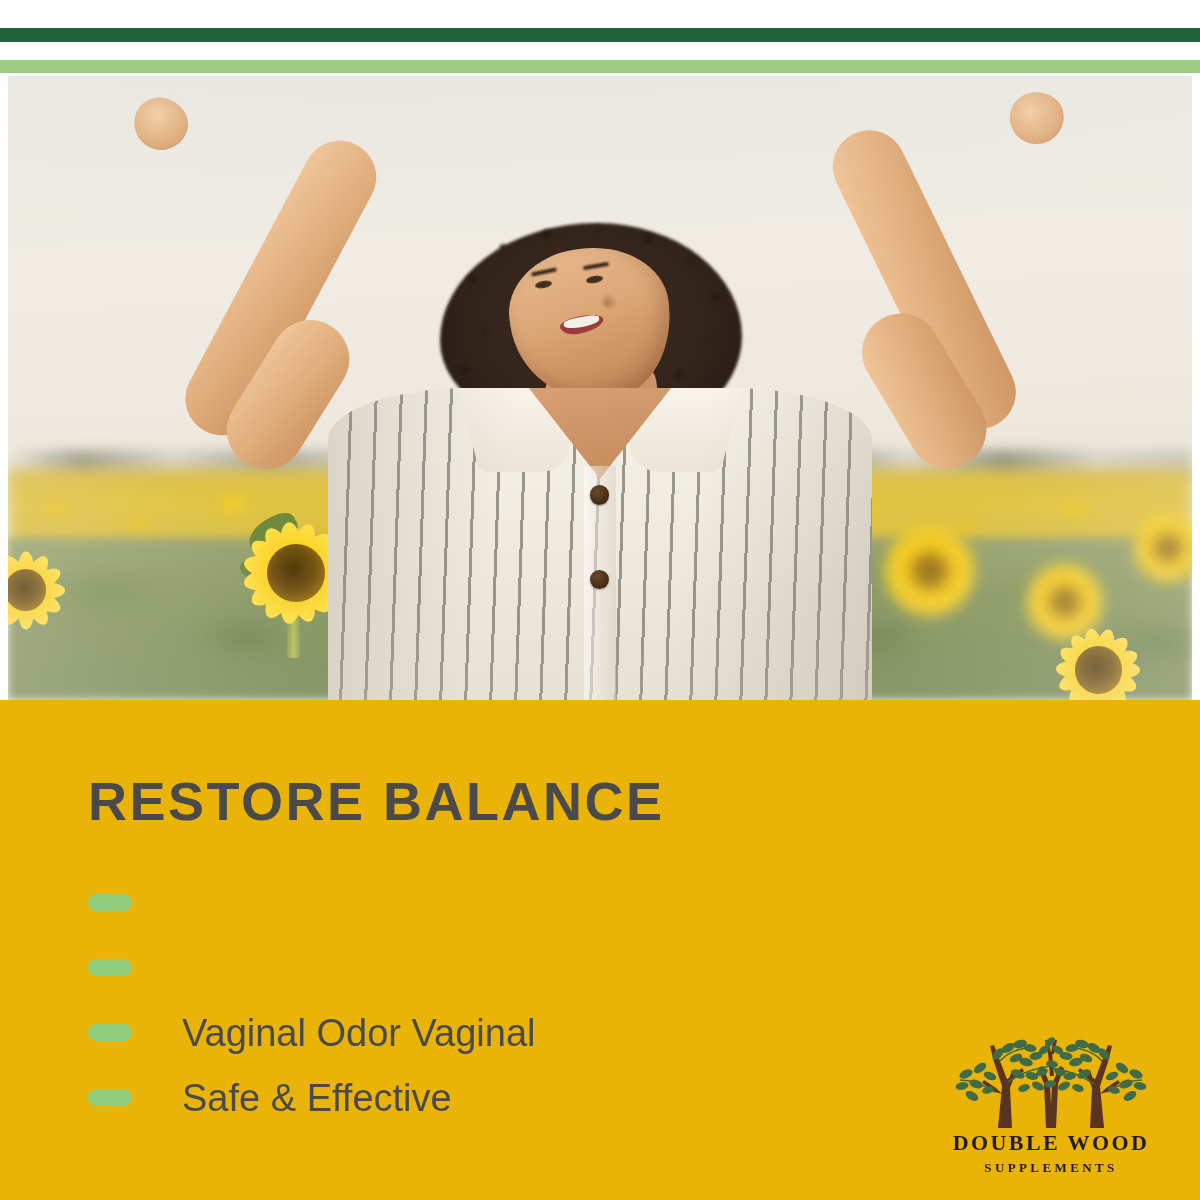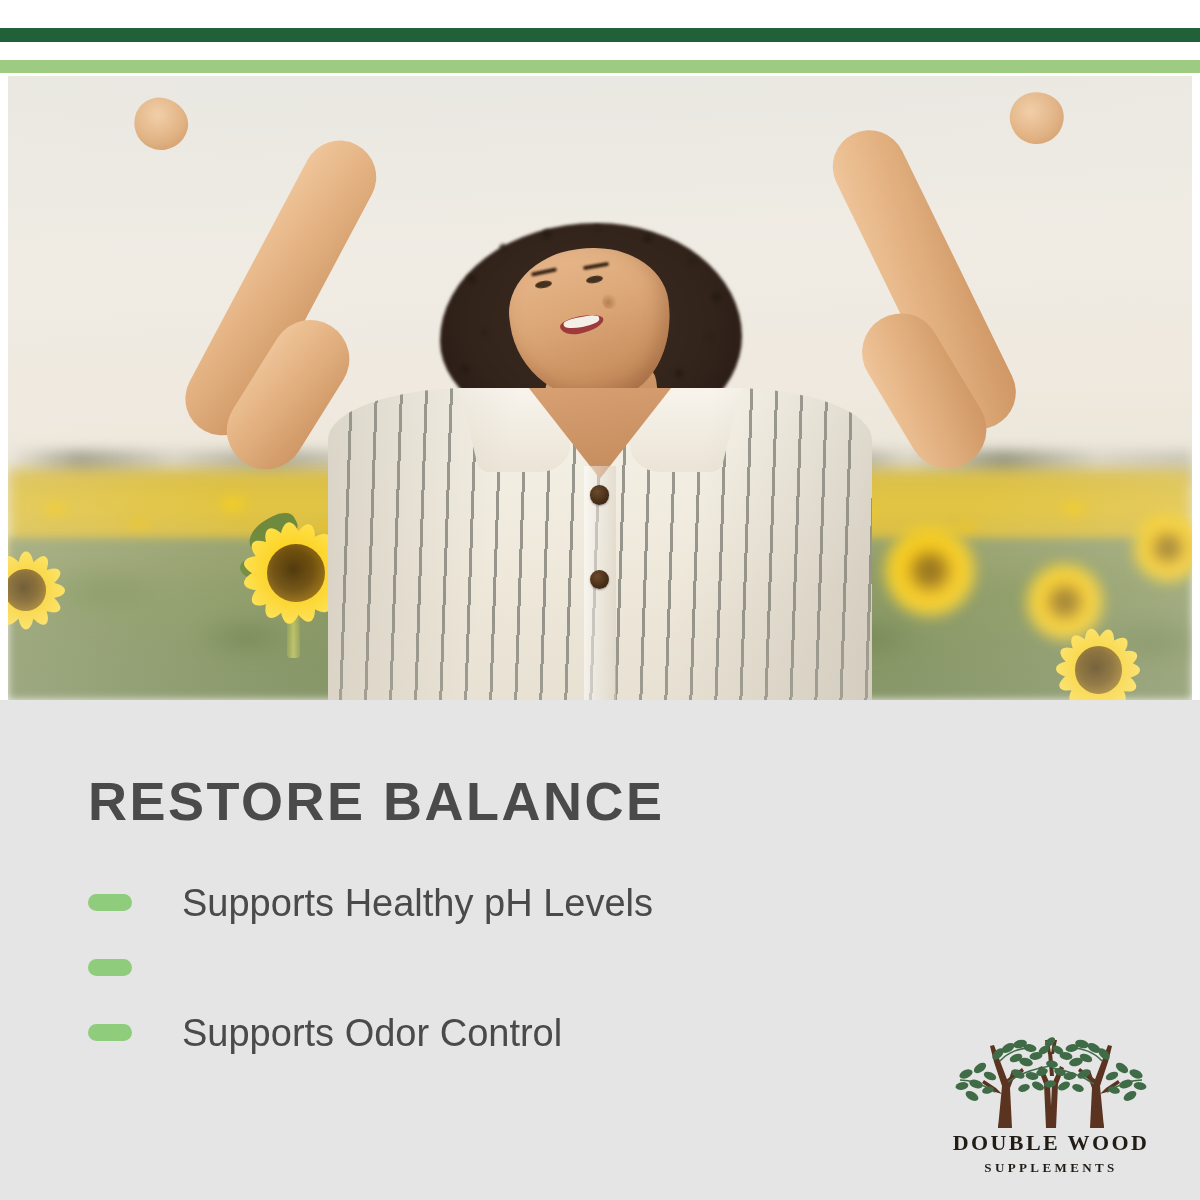--- a/index.html
+++ b/index.html
@@ -339,21 +339,21 @@
     pointer-events: none;
     background: radial-gradient(ellipse at 50% 42%, rgba(255,255,255,0) 55%, rgba(240,236,226,.35) 100%);
     z-index: 9;
   }
 
   
   .content {
     position: absolute;
     left: 0; top: 700px;
     width: 1200px; height: 500px;
-    background: #e5e5e5;
+    background: #eab308;
   }
   .headline {
     position: absolute;
     left: 88px; top: 70px;
     font-size: 54px;
     letter-spacing: 2.5px;
     font-weight: 700;
     color: #4a4a4a;
     white-space: nowrap;
   }
@@ -535,28 +535,31 @@
       <div class="photo-soft"></div>
     </div>
   </div>
 
   <div class="content">
     <div class="headline">RESTORE BALANCE</div>
 
     <div class="benefits">
       <div class="benefit">
         <span class="pill"></span>
-        <span class="benefit-text">Supports Healthy pH Levels</span>
       </div>
       <div class="benefit">
         <span class="pill"></span>
       </div>
       <div class="benefit">
         <span class="pill"></span>
-        <span class="benefit-text">Supports Odor Control</span>
+        <span class="benefit-text">Vaginal Odor Vaginal</span>
+      </div>
+      <div class="benefit">
+        <span class="pill"></span>
+        <span class="benefit-text">Safe &amp; Effective</span>
       </div>
     </div>
   </div>
 
   <div class="logo">
     <svg class="logo-mark" viewBox="0 0 210 100">
       <g fill="#5a3420">
 
         <path d="M52 100 L56 58 L48 34 L44 18 L48 17 L54 33 L62 54 L66 42 L70 44 L64 60 L66 100 Z"></path>
         <path d="M56 58 L60 52 L76 40 L78 43 L62 56 Z"></path>

